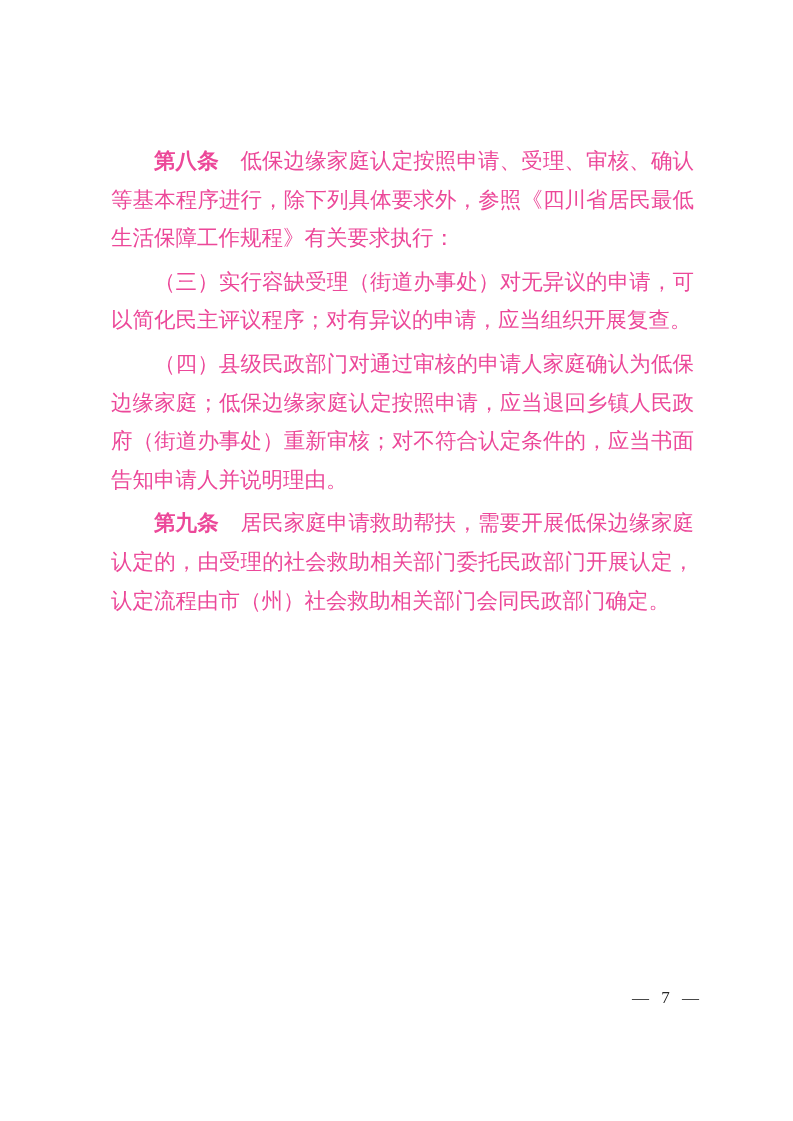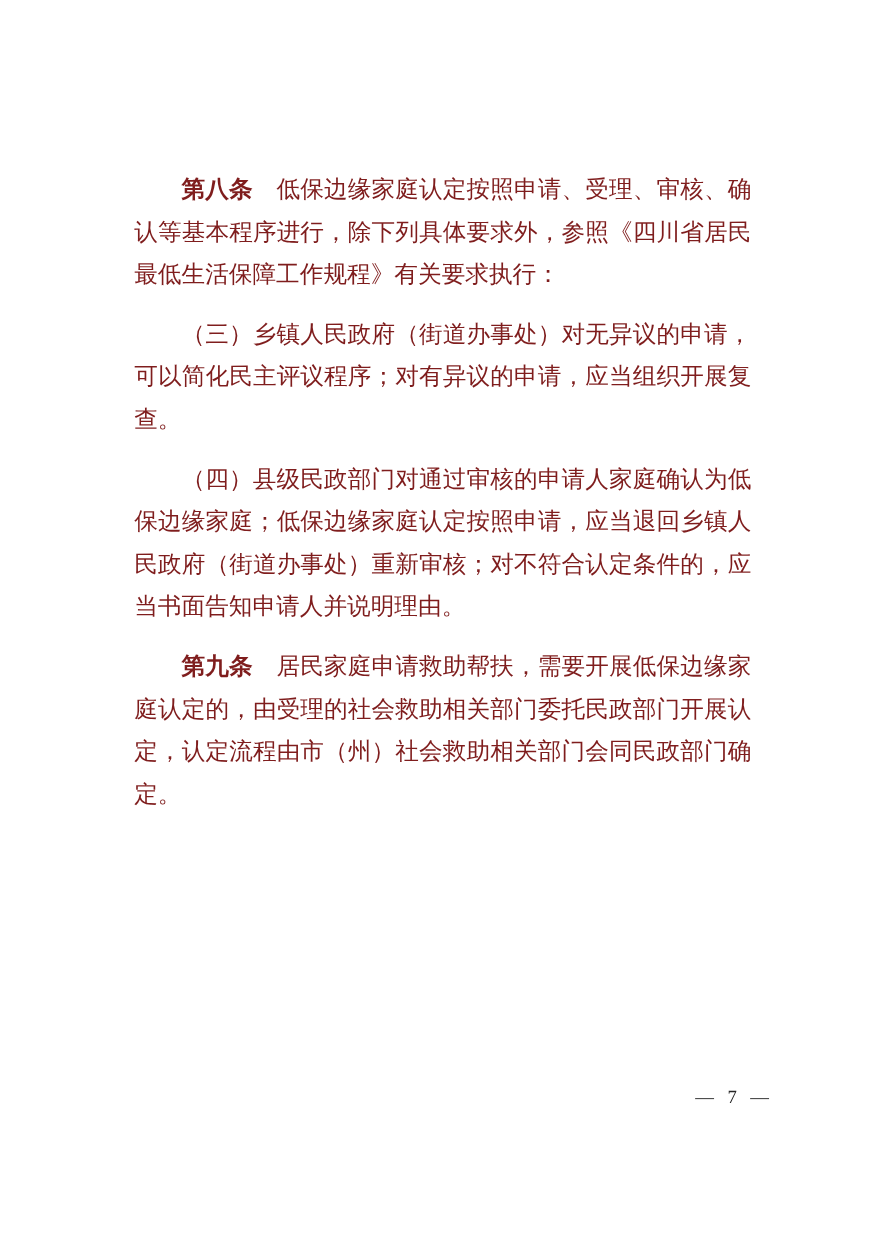--- a/index.html
+++ b/index.html
@@ -15,24 +15,24 @@
     overflow: hidden;
     font-family: "Liberation Serif", "DejaVu Serif", serif;
   }
   .text-block {
     position: absolute;
     left: 106px;
     top: 137px;
     width: 593px;
   }
   .para {
-    margin: 16px;
+    margin: 5px;
     font-size: 21.5px;
     line-height: 38.6px;
-    color: #7f1d1d;
+    color: #ec4899;
     text-align: justify;
     text-indent: 2em;
   }
   .para .lead {
     font-weight: bold;
   }
   .page-number {
     position: absolute;
     top: 988px;
     right: 90px;
@@ -42,18 +42,18 @@
     font-family: "Liberation Serif", "DejaVu Serif", serif;
     white-space: nowrap;
   }
 </style>
 </head>
 <body>
 
 <div class="doc-page">
   <div class="text-block" id="paragraphs">
       <p class="para"><span class="lead">第八条</span>　<span>低保边缘家庭认定按照申请、受理、审核、确认等基本程序进行，除下列具体要求外，参照《四川省居民最低生活保障工作规程》有关要求执行：</span></p>
-      <p class="para"><span>（三）乡镇人民政府（街道办事处）对无异议的申请，可以简化民主评议程序；对有异议的申请，应当组织开展复查。</span></p>
+      <p class="para"><span>（三）实行容缺受理（街道办事处）对无异议的申请，可以简化民主评议程序；对有异议的申请，应当组织开展复查。</span></p>
       <p class="para"><span>（四）县级民政部门对通过审核的申请人家庭确认为低保边缘家庭；低保边缘家庭认定按照申请，应当退回乡镇人民政府（街道办事处）重新审核；对不符合认定条件的，应当书面告知申请人并说明理由。</span></p>
       <p class="para"><span class="lead">第九条</span>　<span>居民家庭申请救助帮扶，需要开展低保边缘家庭认定的，由受理的社会救助相关部门委托民政部门开展认定，认定流程由市（州）社会救助相关部门会同民政部门确定。</span></p>
     </div>
   <div class="page-number">— 7 —</div>
 </div>
 
 </body></html>

